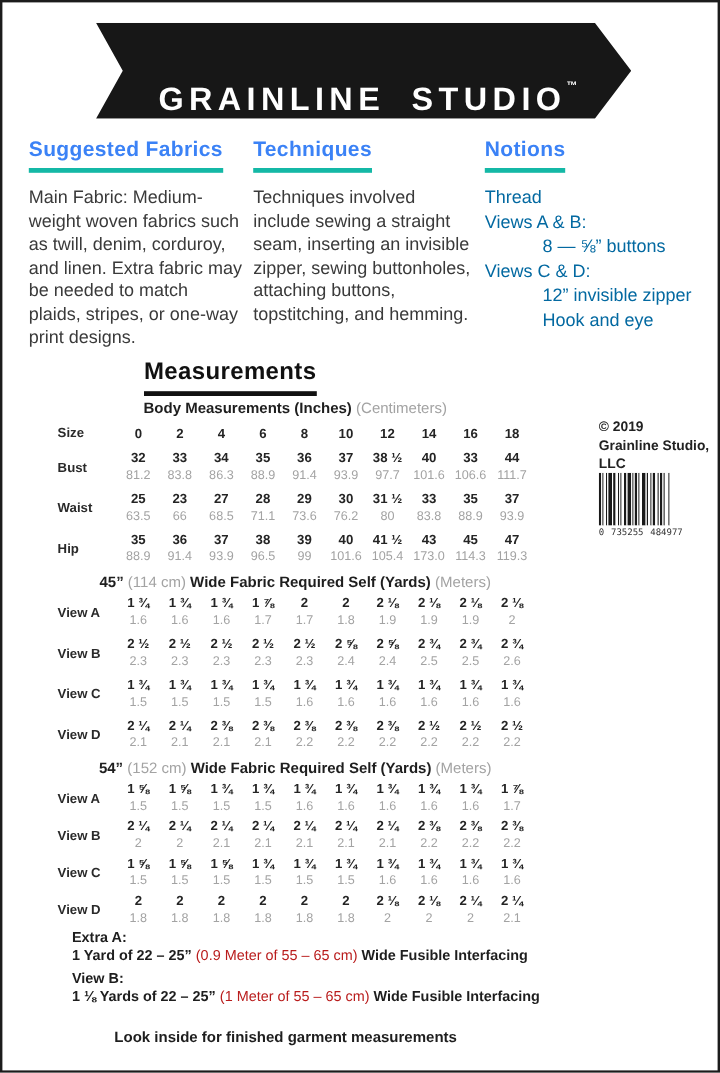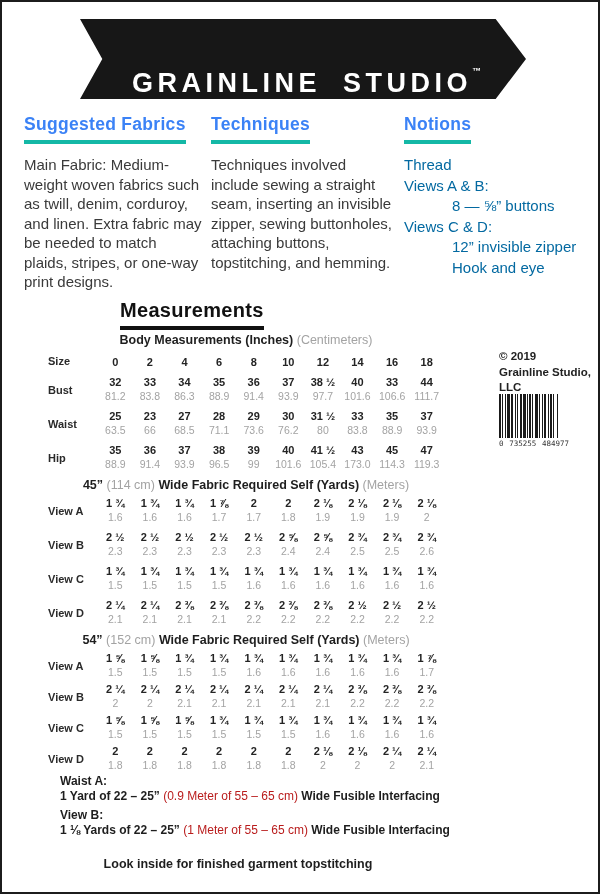--- a/index.html
+++ b/index.html
@@ -886,24 +886,24 @@
               <span class="topv">2 ¼</span>
               <span class="botv">2.1</span>
             </div>
           </div>
         </div>
       </div>
   </div>
 
   <div class="notes" id="notes">
       <div class="note-group">
-        <div class="note-label">Waist A:</div>
+        <div class="note-label">Extra A:</div>
         <div class="note-line"><span class="b">1 Yard of 22 – 25”</span> <span class="g">(0.9 Meter of 55 – 65 cm)</span> <span class="b">Wide Fusible Interfacing</span></div>
       </div>
       <div class="note-group">
         <div class="note-label">View B:</div>
         <div class="note-line"><span class="b">1 ⅛ Yards of 22 – 25”</span> <span class="g">(1 Meter of 55 – 65 cm)</span> <span class="b">Wide Fusible Interfacing</span></div>
       </div>
     </div>
 
-  <div class="footer-line">Look inside for finished garment topstitching</div>
+  <div class="footer-line">Look inside for finished garment measurements</div>
 
 </div>
 
 </body></html>

